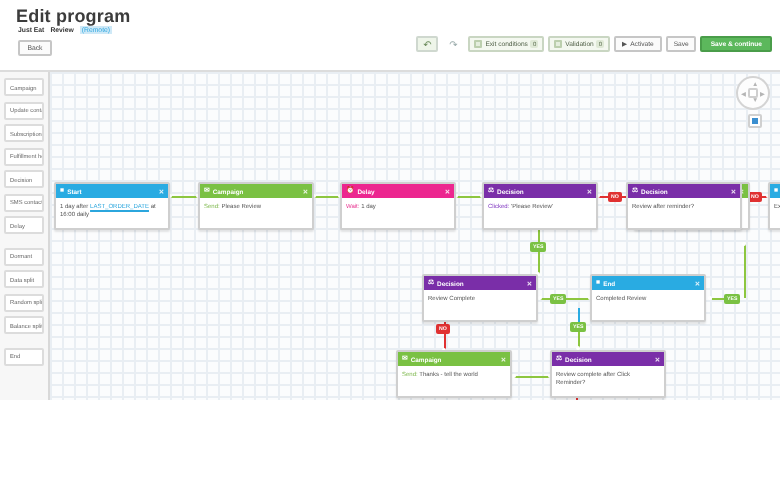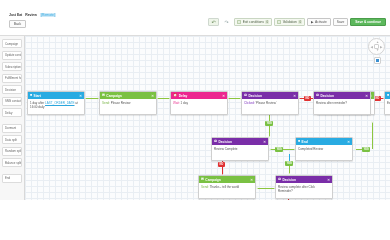--- a/index.html
+++ b/index.html
@@ -161,20 +161,21 @@
   .zoom-btn i {
     width: 3px; height: 3px; background: #3b8fd0; display: block;
   }
 </style>
 </head>
 <body>
 
 <div id="app">
 
   <div class="header">
+    <div class="page-title">Edit program</div>
     <div class="sub-line">
       <span class="val">Just Eat</span><span class="val">Review</span><span class="link">(Remote)</span>
     </div>
     <div class="back-btn">Back</div>
   </div>
 
   <div class="toolbar">
     <div class="tb-icon">↶</div>
     <div class="tb-icon plain">↷</div>
     <div class="tb-chip">

